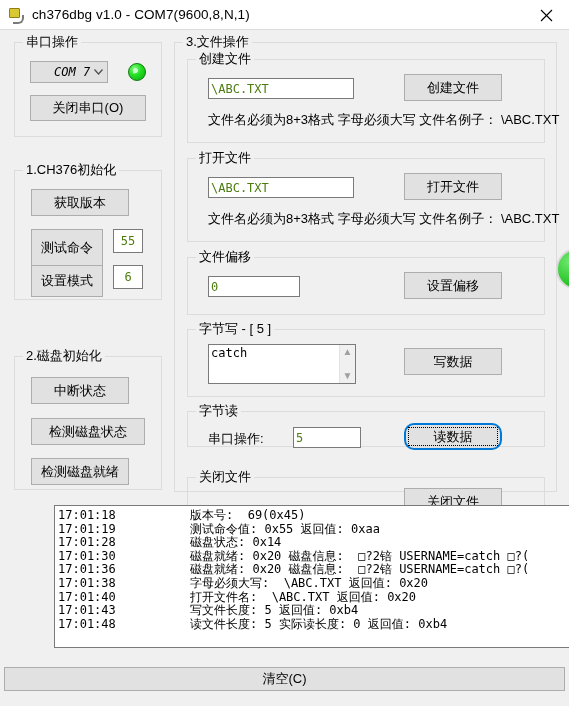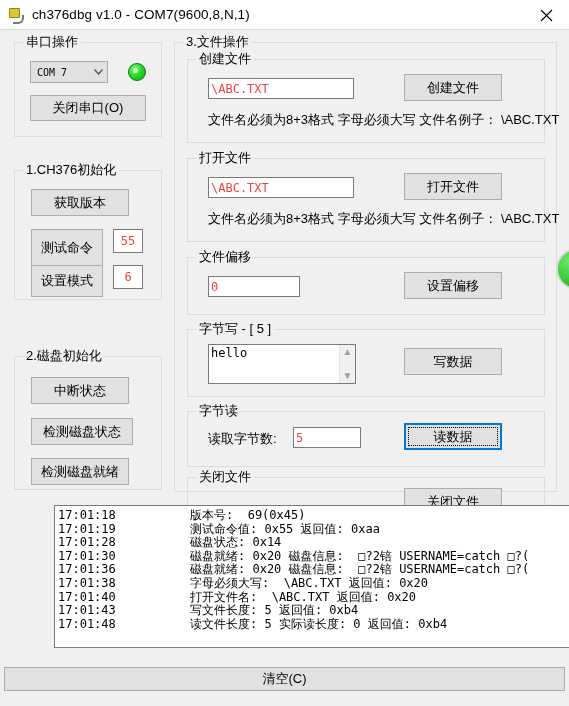--- a/index.html
+++ b/index.html
@@ -111,44 +111,45 @@
   }
 
   
   .tinput {
     position: absolute;
     background: #ffffff;
     border: 1px solid #7a7a7a;
     box-sizing: border-box;
     font-family: "DejaVu Sans Mono", "Liberation Mono", monospace;
     font-size: 12px;
-    color: #ef4444;
+    color: #4d7c0f;
     padding: 0 2px;
     display: flex;
     align-items: center;
     white-space: nowrap;
     overflow: hidden;
   }
 
   
   .combo {
     position: absolute;
     background: #e1e1e1;
     border: 1px solid #acacac;
     box-sizing: border-box;
     display: flex;
     align-items: center;
     cursor: default;
   }
   .combo .combo-val {
     font-family: "DejaVu Sans Mono", "Liberation Mono", monospace;
-    font-size: 10px;
-    padding-left: 6px;
+    font-size: 12px;
+    padding-left: 23px;
     flex: 1;
     white-space: nowrap;
+    font-style: italic;
   }
   .combo .arrow {
     width: 18px;
     display: flex; align-items: center; justify-content: center;
   }
 
   
   .led {
     position: absolute;
     border-radius: 50%;
@@ -300,21 +301,21 @@
     <span>6</span>
   </div>
 </div>
 
 <div class="group" style="left:14px; top:356px; width:148px; height:134px;">
   <div class="legend">2.磁盘初始化</div>
 
   <div class="btn" style="left:16px; top:20px; width:98px; height:27px;">
     <span>中断状态</span>
   </div>
-  <div class="btn" style="left:16px; top:61px; width:102px; height:27px;">
+  <div class="btn" style="left:16px; top:61px; width:114px; height:27px;">
     <span>检测磁盘状态</span>
   </div>
   <div class="btn" style="left:16px; top:101px; width:98px; height:27px;">
     <span>检测磁盘就绪</span>
   </div>
 </div>
 
 <div class="group" style="left:174px; top:42px; width:383px; height:450px;">
   <div class="legend">3.文件操作</div>
 
@@ -346,38 +347,38 @@
       <span>0</span>
     </div>
     <div class="btn" style="left:216px; top:14px; width:98px; height:27px;">
       <span>设置偏移</span>
     </div>
   </div>
 
   <div class="group" style="left:12px; top:286px; width:358px; height:68px;">
     <div class="legend">字节写 - [ 5 ]</div>
     <div class="tarea" style="left:20px; top:14px; width:148px; height:40px;">
-      <div class="tarea-text">hello</div>
+      <div class="tarea-text">catch</div>
       <div class="vscroll">
         <span>▲</span>
         <span>▼</span>
       </div>
     </div>
     <div class="btn" style="left:216px; top:18px; width:98px; height:27px;">
       <span>写数据</span>
     </div>
   </div>
 
-  <div class="group" style="left:12px; top:368px; width:358px; height:56px;">
+  <div class="group" style="left:12px; top:368px; width:358px; height:36px;">
     <div class="legend">字节读</div>
-    <div class="label" style="left:20px; top:18px;">读取字节数:</div>
+    <div class="label" style="left:20px; top:18px;">串口操作:</div>
     <div class="tinput" style="left:105px; top:15px; width:68px; height:21px;">
       <span>5</span>
     </div>
-    <div class="btn focused" style="left:216px; top:11px; width:98px; height:27px;">
+    <div class="btn focused" style="left:216px; top:11px; width:98px; height:27px;border-radius:10px;">
       <span class="focus-inner"></span>
       <span>读数据</span>
     </div>
   </div>
 
   <div class="group" style="left:12px; top:434px; width:358px; height:48px;">
     <div class="legend">关闭文件</div>
     <div class="btn" style="left:216px; top:10px; width:98px; height:27px;">
       <span>关闭文件</span>
     </div>

